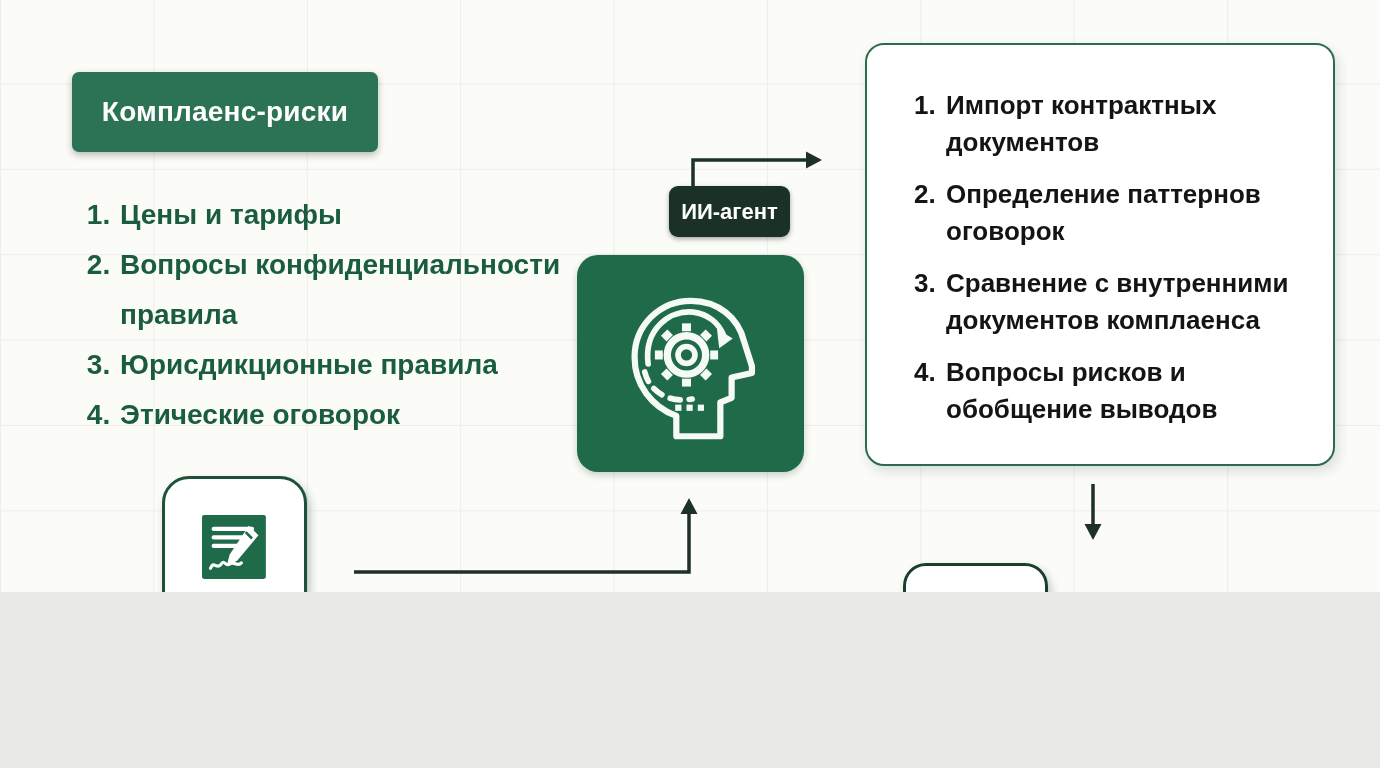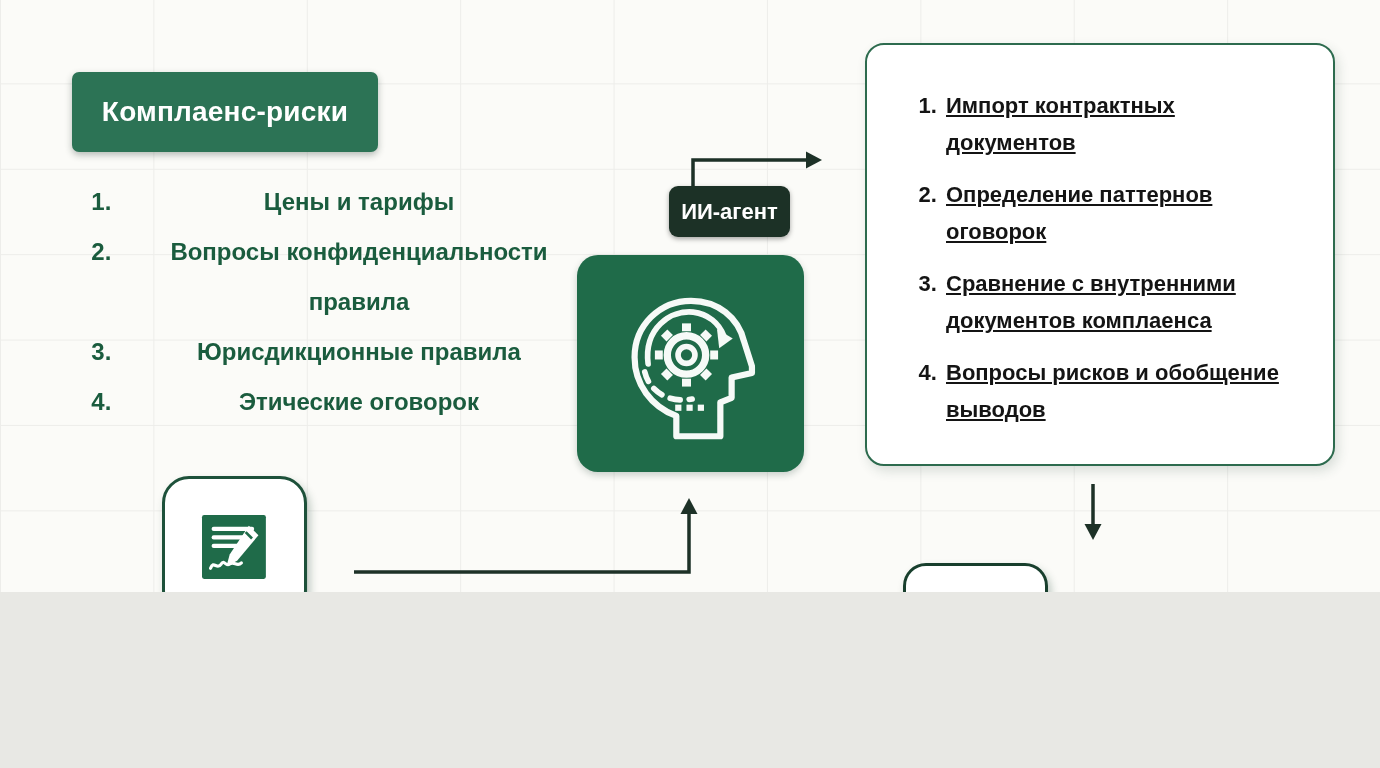--- a/index.html
+++ b/index.html
@@ -15,23 +15,23 @@
     padding-left:28px;
   }
   .badge-header{
     position:absolute;left:72px;top:72px;width:306px;height:80px;
     background:#2c7355;border-radius:7px;
     color:#ffffff;font-size:28px;font-weight:700;letter-spacing:.2px;
     display:flex;align-items:center;justify-content:center;
     box-shadow:0 3px 7px rgba(20,40,30,.30);
   }
   ol.risks{
-    position:absolute;left:72px;top:177px;width:480px;margin:0;
+    position:absolute;left:72px;top:190px;width:480px;margin:0;
     padding:0 0 0 46px;list-style:decimal;
-    color:#1a5c3e;font-size:24px;font-weight:600;line-height:50px;text-align:center;
+    color:#1a5c3e;font-size:28px;font-weight:600;line-height:50px;
   }
   ol.risks li{padding-left:2px;}
   .agent-badge{
     position:absolute;left:633px;top:186px;width:121px;height:51px;
     background:#1c3126;border-radius:9px;
     color:#ffffff;font-size:22px;font-weight:700;
     display:flex;align-items:center;justify-content:center;
     box-shadow:0 2px 5px rgba(0,0,0,.35);
     margin-left:36px;
   }
@@ -43,21 +43,21 @@
   }
   .steps-panel{
     position:absolute;left:865px;top:43px;width:470px;height:423px;
     background:#ffffff;border:2.5px solid #2d6b4e;border-radius:19px;
     box-sizing:border-box;
     box-shadow:3px 5px 12px rgba(40,70,55,.16);
     padding:42px 28px 0 34px;
   }
   ol.steps{
     margin:0;padding:0 0 0 42px;list-style:decimal;
-    color:#141414;font-size:22px;font-weight:600;line-height:37px;text-decoration:underline;
+    color:#141414;font-size:26px;font-weight:600;line-height:37px;
   }
   ol.steps li{margin-bottom:15px;padding-left:3px;}
   .contract-card{
     position:absolute;left:162px;top:476px;width:145px;height:141px;
     background:#ffffff;border:3px solid #1d513a;border-radius:27px;
     box-sizing:border-box;
     display:flex;align-items:center;justify-content:center;
     box-shadow:3px 5px 8px rgba(30,70,50,.28);
   }
   .contract-label{

